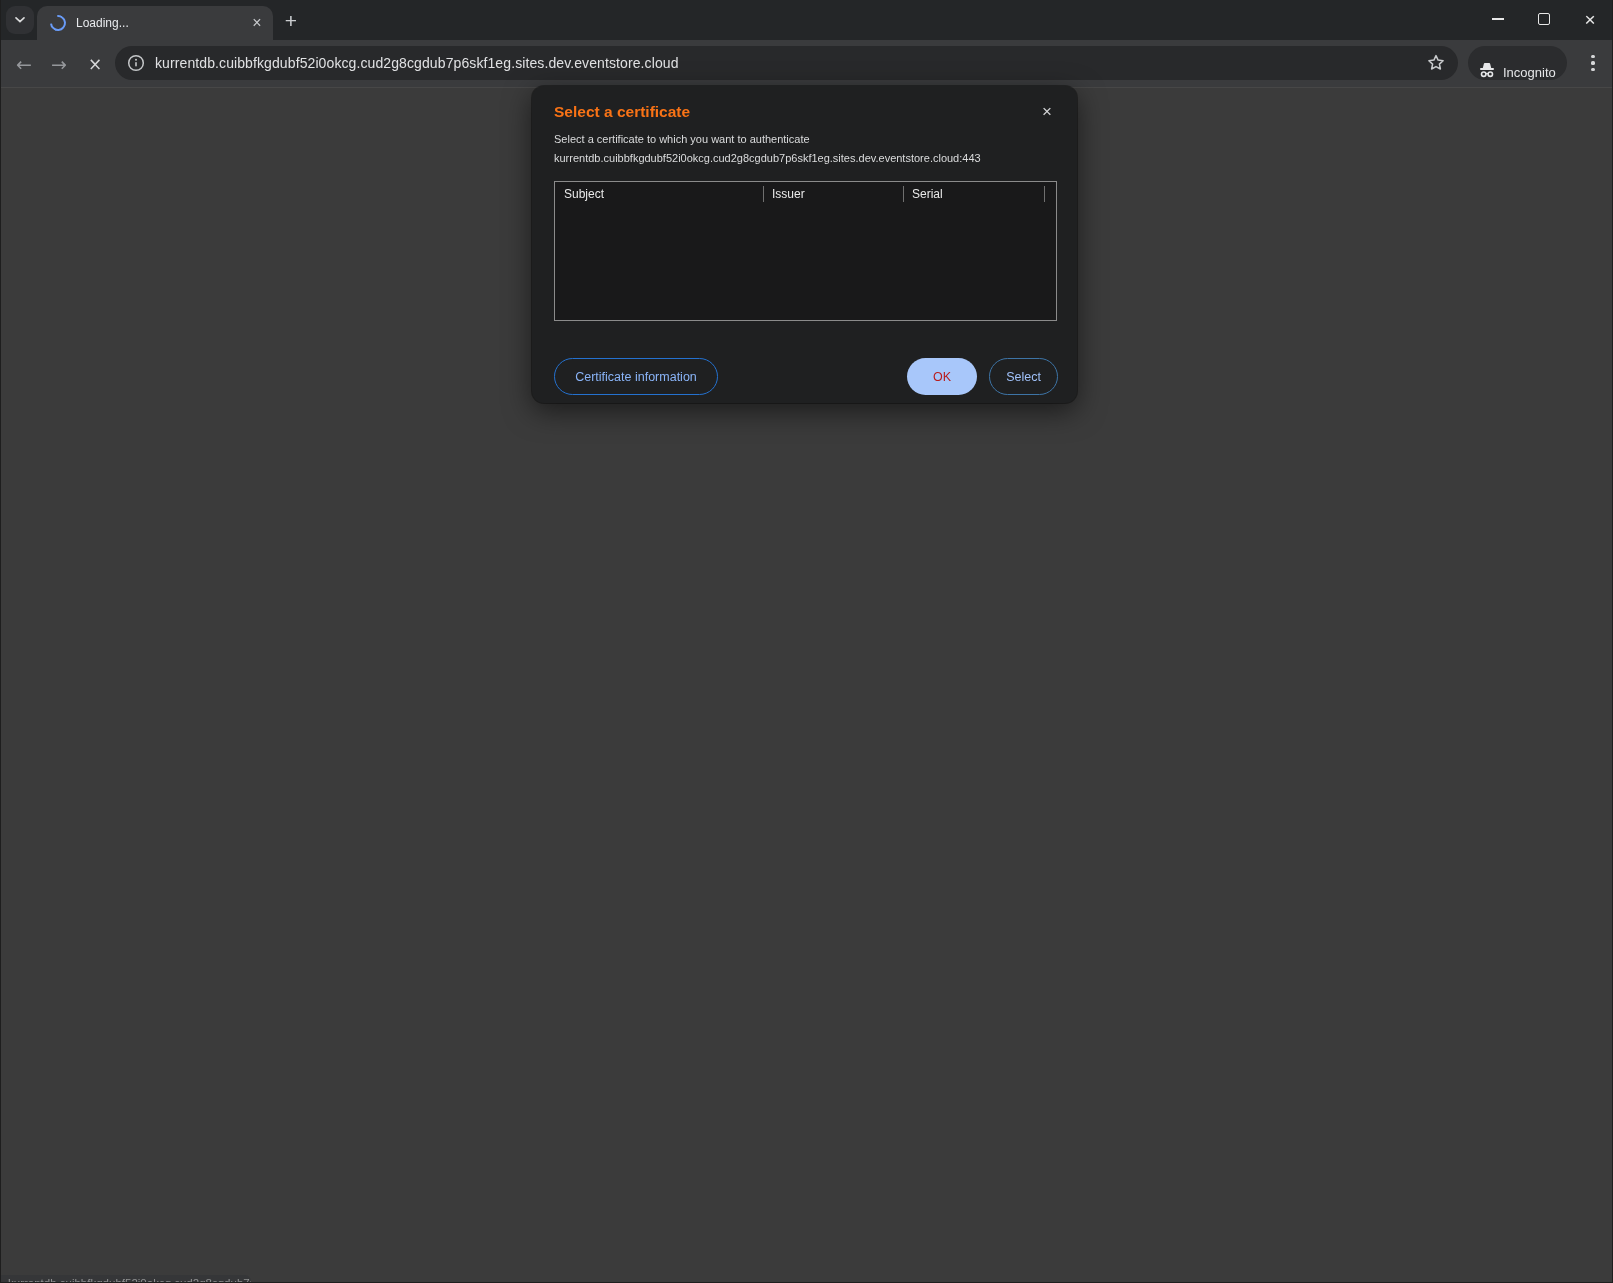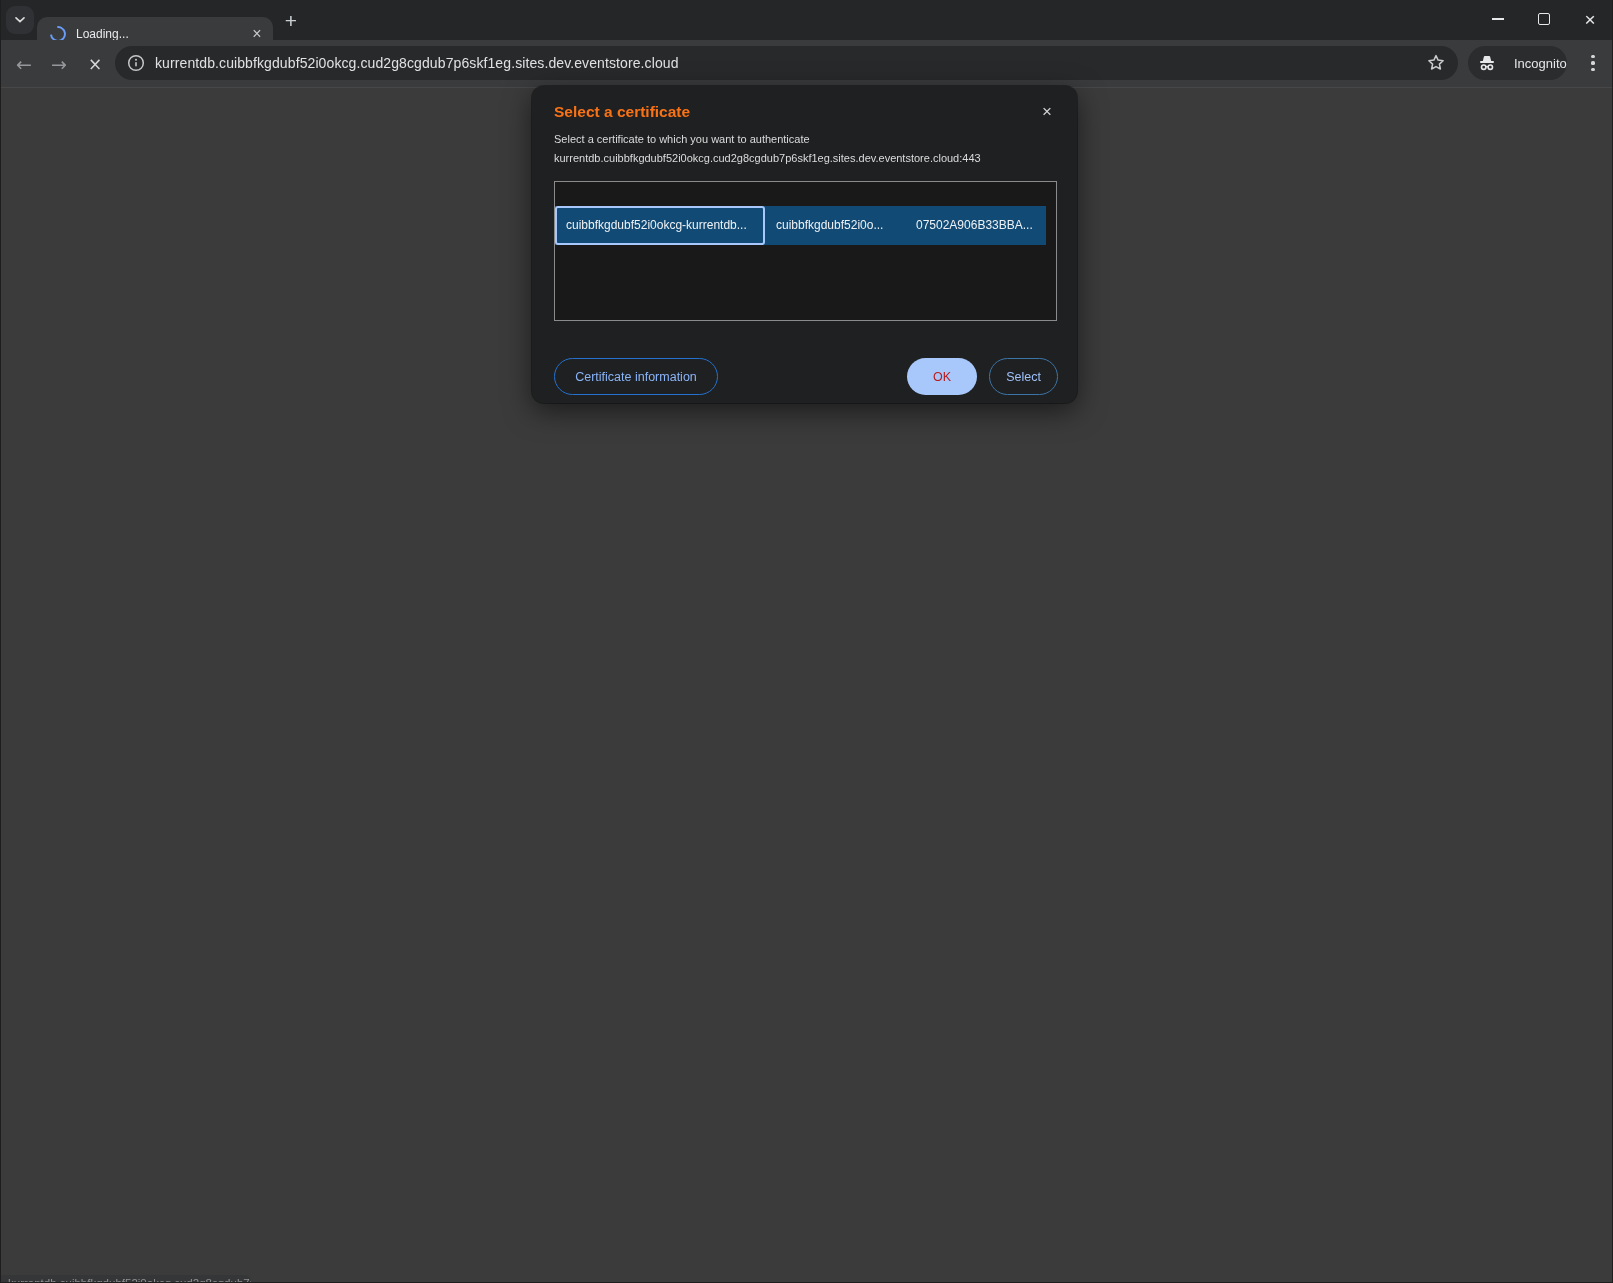--- a/index.html
+++ b/index.html
@@ -8,21 +8,21 @@
     background:#3b3b3b;
     font-family:"Liberation Sans","DejaVu Sans",sans-serif;
     -webkit-font-smoothing:antialiased;
   }
   .noselect { user-select:none; }
 
   
   .tabstrip { position:absolute; top:0; left:0; right:0; height:40px; background:#242628; z-index:2; }
   .tab-search-btn { position:absolute; left:6px; top:6px; width:28px; height:28px; border-radius:9px;
     background:#303134; border:none; display:flex; align-items:center; justify-content:center; cursor:pointer; }
-  .tab { position:absolute; left:37px; top:17px; width:236px; height:34px; background:#3a3b3d;
+  .tab { position:absolute; left:37px; top:6px; width:236px; height:34px; background:#3a3b3d;
     border-radius:10px 10px 0 0; }
   .spinner { position:absolute; left:13px; top:9px; width:16px; height:16px; border-radius:50%;
     box-sizing:border-box; border:2.6px solid #699bf7; border-left-color:transparent; transform:rotate(40deg); }
   .tab-title { position:absolute; left:39px; top:50%; transform:translateY(-50%);
     font-size:12px; color:#e8eaed; white-space:nowrap; }
   .tab-close { position:absolute; right:7px; top:8px; width:18px; height:18px; border:none; background:none;
     color:#c6c8cb; font-size:16px; line-height:18px; text-align:center; padding:0; cursor:pointer; }
   .new-tab-btn { position:absolute; left:279px; top:8px; width:24px; height:24px; border:none; background:none;
     color:#cbcdd0; font-size:21px; line-height:23px; text-align:center; padding:0; cursor:pointer; }
 
@@ -42,21 +42,21 @@
   .nav-back { left:8px; }
   .nav-forward { left:43px; }
   .nav-stop { left:79px; color:#d6d7d9; font-size:17px; }
   .omnibox { position:absolute; left:115px; top:6px; width:1343px; height:34px; border-radius:17px;
     background:#28292b; cursor:text; }
   .omni-info { position:absolute; left:12px; top:8px; width:18px; height:18px; }
   .omni-url { position:absolute; left:40px; top:50%; transform:translateY(-50%); font-size:14px;
     color:#e0e1e3; white-space:nowrap; letter-spacing:.1px; }
   .omni-star { position:absolute; right:12px; top:7px; width:20px; height:20px; background:none; border:none; padding:0; cursor:pointer; }
   .incognito-chip { position:absolute; left:1468px; top:6px; width:99px; height:34px; border-radius:17px;
-    background:#2b2c2e; display:flex; align-items:center; padding-left:9px; box-sizing:border-box; gap:17px; }
+    background:#2b2c2e; display:flex; align-items:flex-end; padding-left:9px; box-sizing:border-box; gap:6px; }
   .chip-label { font-size:13px; color:#e5e6e8; }
   .menu-btn { position:absolute; left:1580px; top:6px; width:26px; height:34px; background:none; border:none;
     display:flex; flex-direction:column; align-items:center; justify-content:center; gap:3.2px; cursor:pointer; }
   .menu-dot { width:3.2px; height:3.2px; border-radius:50%; background:#d6d7d9; }
 
   
   .content { position:absolute; top:88px; left:0; right:0; bottom:0; background:#3b3b3b; z-index:1; }
   .window-edge { position:absolute; inset:0; border-left:1px solid #1e1e1e; border-right:1px solid #1e1e1e;
     border-bottom:1px solid #1e1e1e; pointer-events:none; z-index:10; }
 
@@ -186,25 +186,27 @@
 
 <div class="dialog">
 
   <button class="dialog-close">×</button>
 
   <div class="dialog-title">Select a certificate</div>
   <div class="dialog-sub sub1">Select a certificate to which you want to authenticate</div>
   <div class="dialog-sub sub2">kurrentdb.cuibbfkgdubf52i0okcg.cud2g8cgdub7p6skf1eg.sites.dev.eventstore.cloud:443</div>
 
   <div class="cert-table">
-    <div class="trow">
-      <span class="cell-subject-box"></span>
-      <span class="cell c-subject">cuibbfkgdubf52i0okcg-kurrentdb...</span>
-      <span class="cell c-issuer">cuibbfkgdubf52i0o...</span>
-      <span class="cell c-serial">07502A906B33BBA...</span>
+    <div class="thead">
+      <span class="th th-subject">Subject</span>
+      <span class="th th-issuer">Issuer</span>
+      <span class="th th-serial">Serial</span>
+      <span class="th-sep sep1"></span>
+      <span class="th-sep sep2"></span>
+      <span class="th-sep sep3"></span>
     </div>
   </div>
 
   <button class="dlg-btn btn-certinfo">Certificate information</button>
   <button class="dlg-btn btn-ok">OK</button>
   <button class="dlg-btn btn-cancel">Select</button>
 </div>
 
 <div class="status-clip">
   <div class="status-bubble">kurrentdb.cuibbfkgdubf52i0okcg.cud2g8cgdub7p6skf1eg.sites.dev.eventstore.cloud</div>

